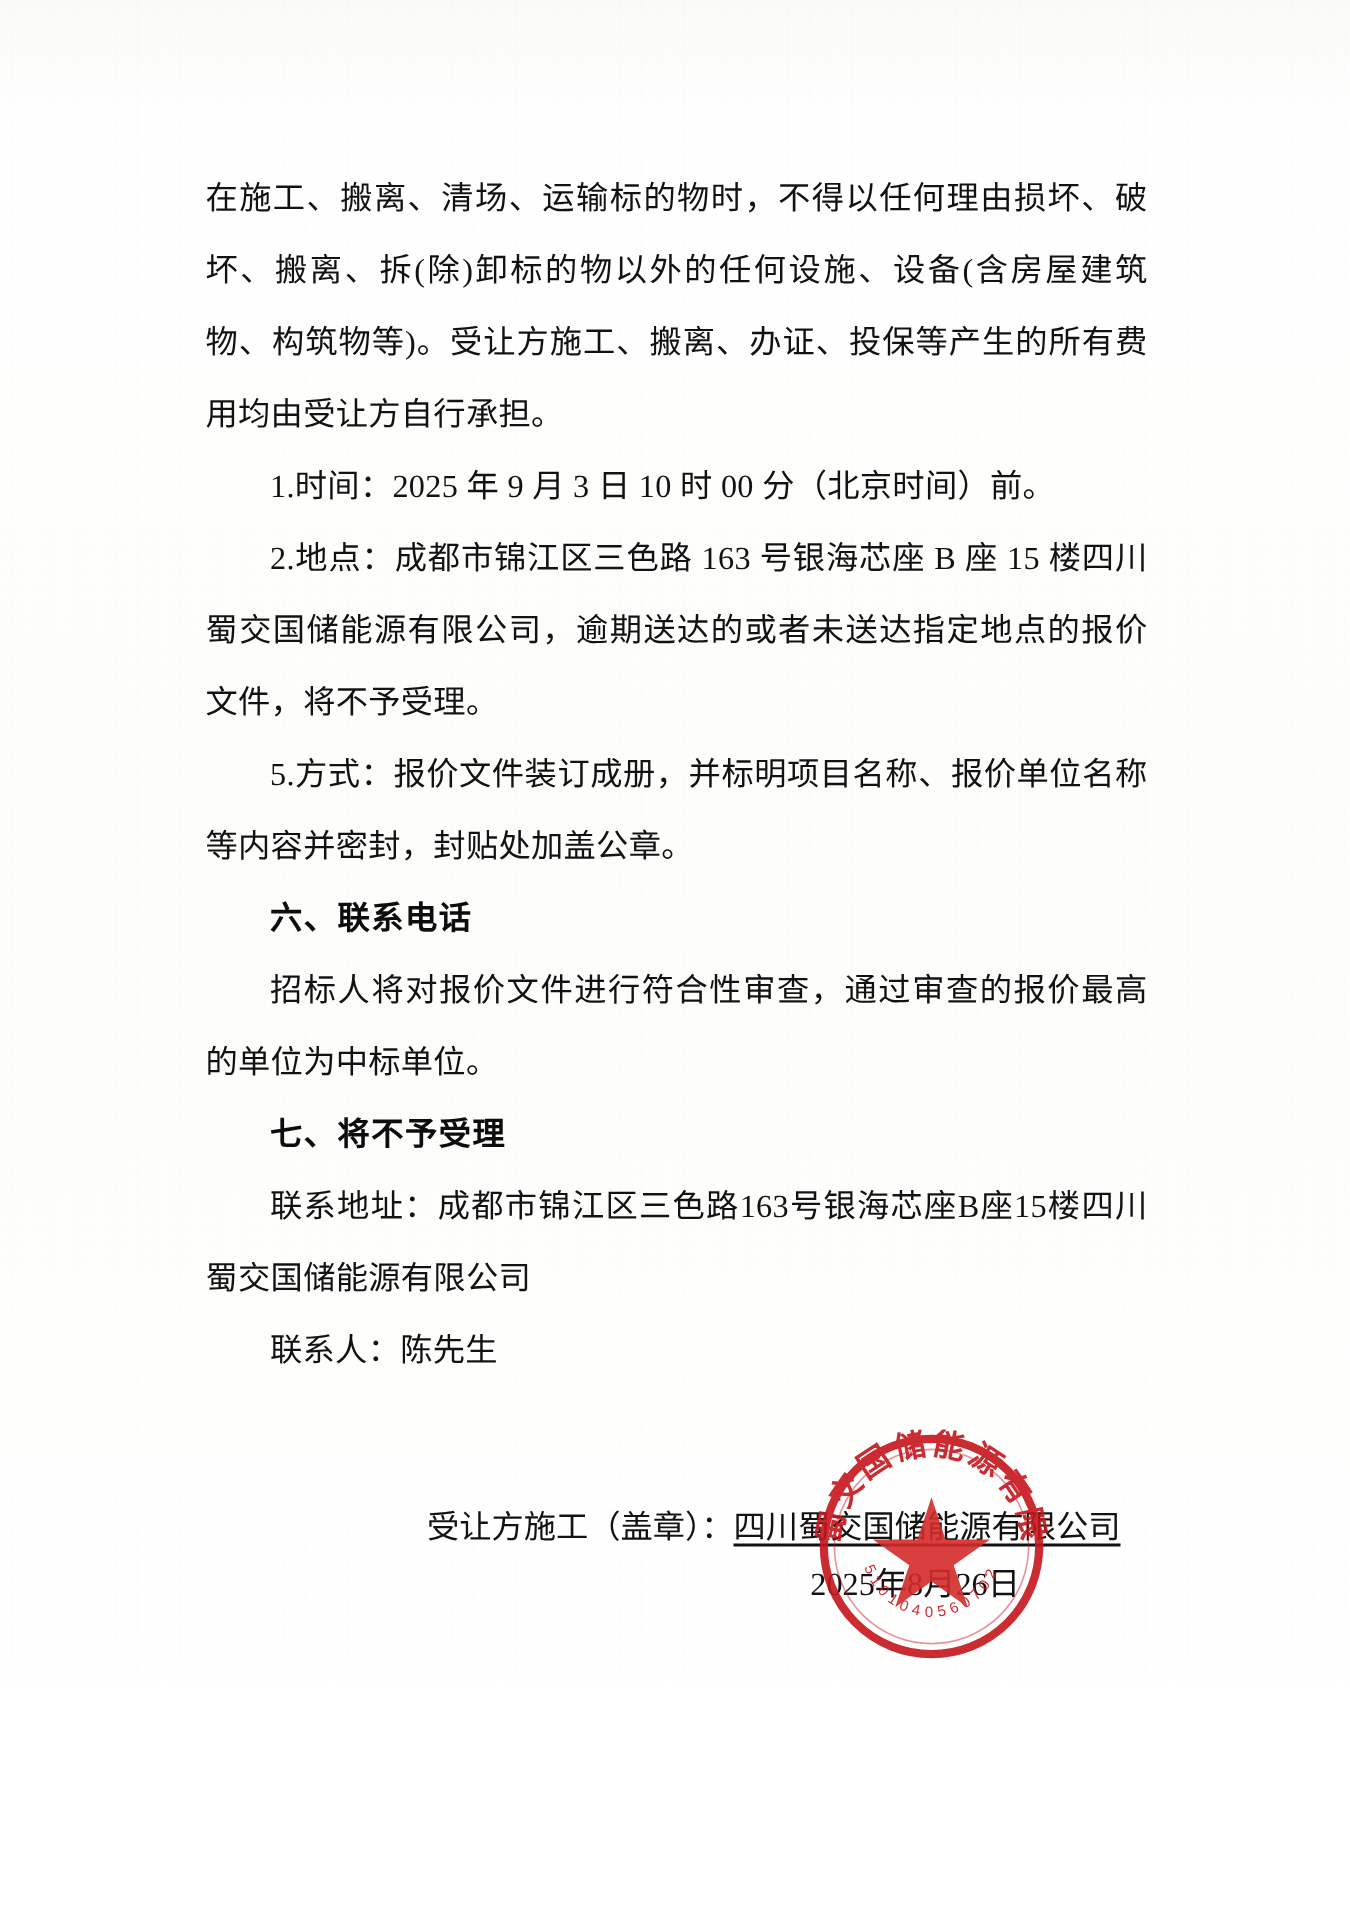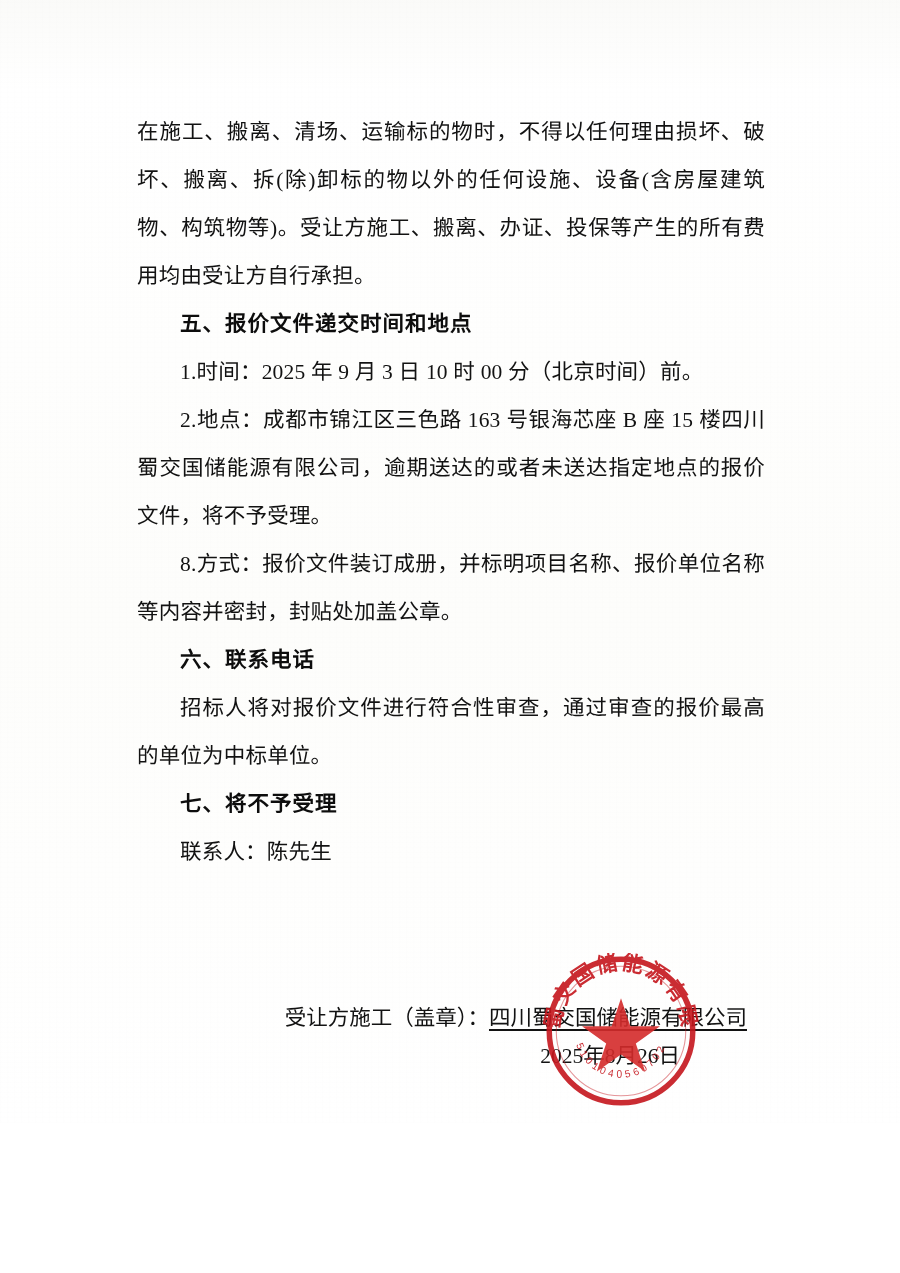--- a/index.html
+++ b/index.html
@@ -106,29 +106,29 @@
 </head>
 <body>
 
 <div class="page">
   <div class="paper-grain"></div>
 
   <div class="content">
 
     <p class="body-text">在施工、搬离、清场、运输标的物时，不得以任何理由损坏、破坏、搬离、拆(除)卸标的物以外的任何设施、设备(含房屋建筑物、构筑物等)。受让方施工、搬离、办证、投保等产生的所有费用均由受让方自行承担。</p>
 
-    <p class="heading">五、报价文件递交时间和地点</p>
     <p class="indent2">1.时间：2025 年 9 月 3 日 10 时 00 分（北京时间）前。</p>
     <p class="indent2">2.地点：成都市锦江区三色路 163 号银海芯座 B 座 15 楼四川蜀交国储能源有限公司，逾期送达的或者未送达指定地点的报价文件，将不予受理。</p>
-    <p class="indent2">8.方式：报价文件装订成册，并标明项目名称、报价单位名称等内容并密封，封贴处加盖公章。</p>
+    <p class="indent2">5.方式：报价文件装订成册，并标明项目名称、报价单位名称等内容并密封，封贴处加盖公章。</p>
 
     <p class="heading">六、联系电话</p>
     <p class="indent2">招标人将对报价文件进行符合性审查，通过审查的报价最高的单位为中标单位。</p>
 
     <p class="heading">七、将不予受理</p>
+    <p class="indent2">联系地址：成都市锦江区三色路163号银海芯座B座15楼四川蜀交国储能源有限公司</p>
     <p class="indent2">联系人：陈先生</p>
   </div>
 
   <div class="sign-block">
     <div class="sign-line">
       <span>受让方施工（盖章）：</span><span class="company">四川蜀交国储能源有限公司</span>
     </div>
     <div class="date-line">2025年8月26日</div>
   </div>
 

